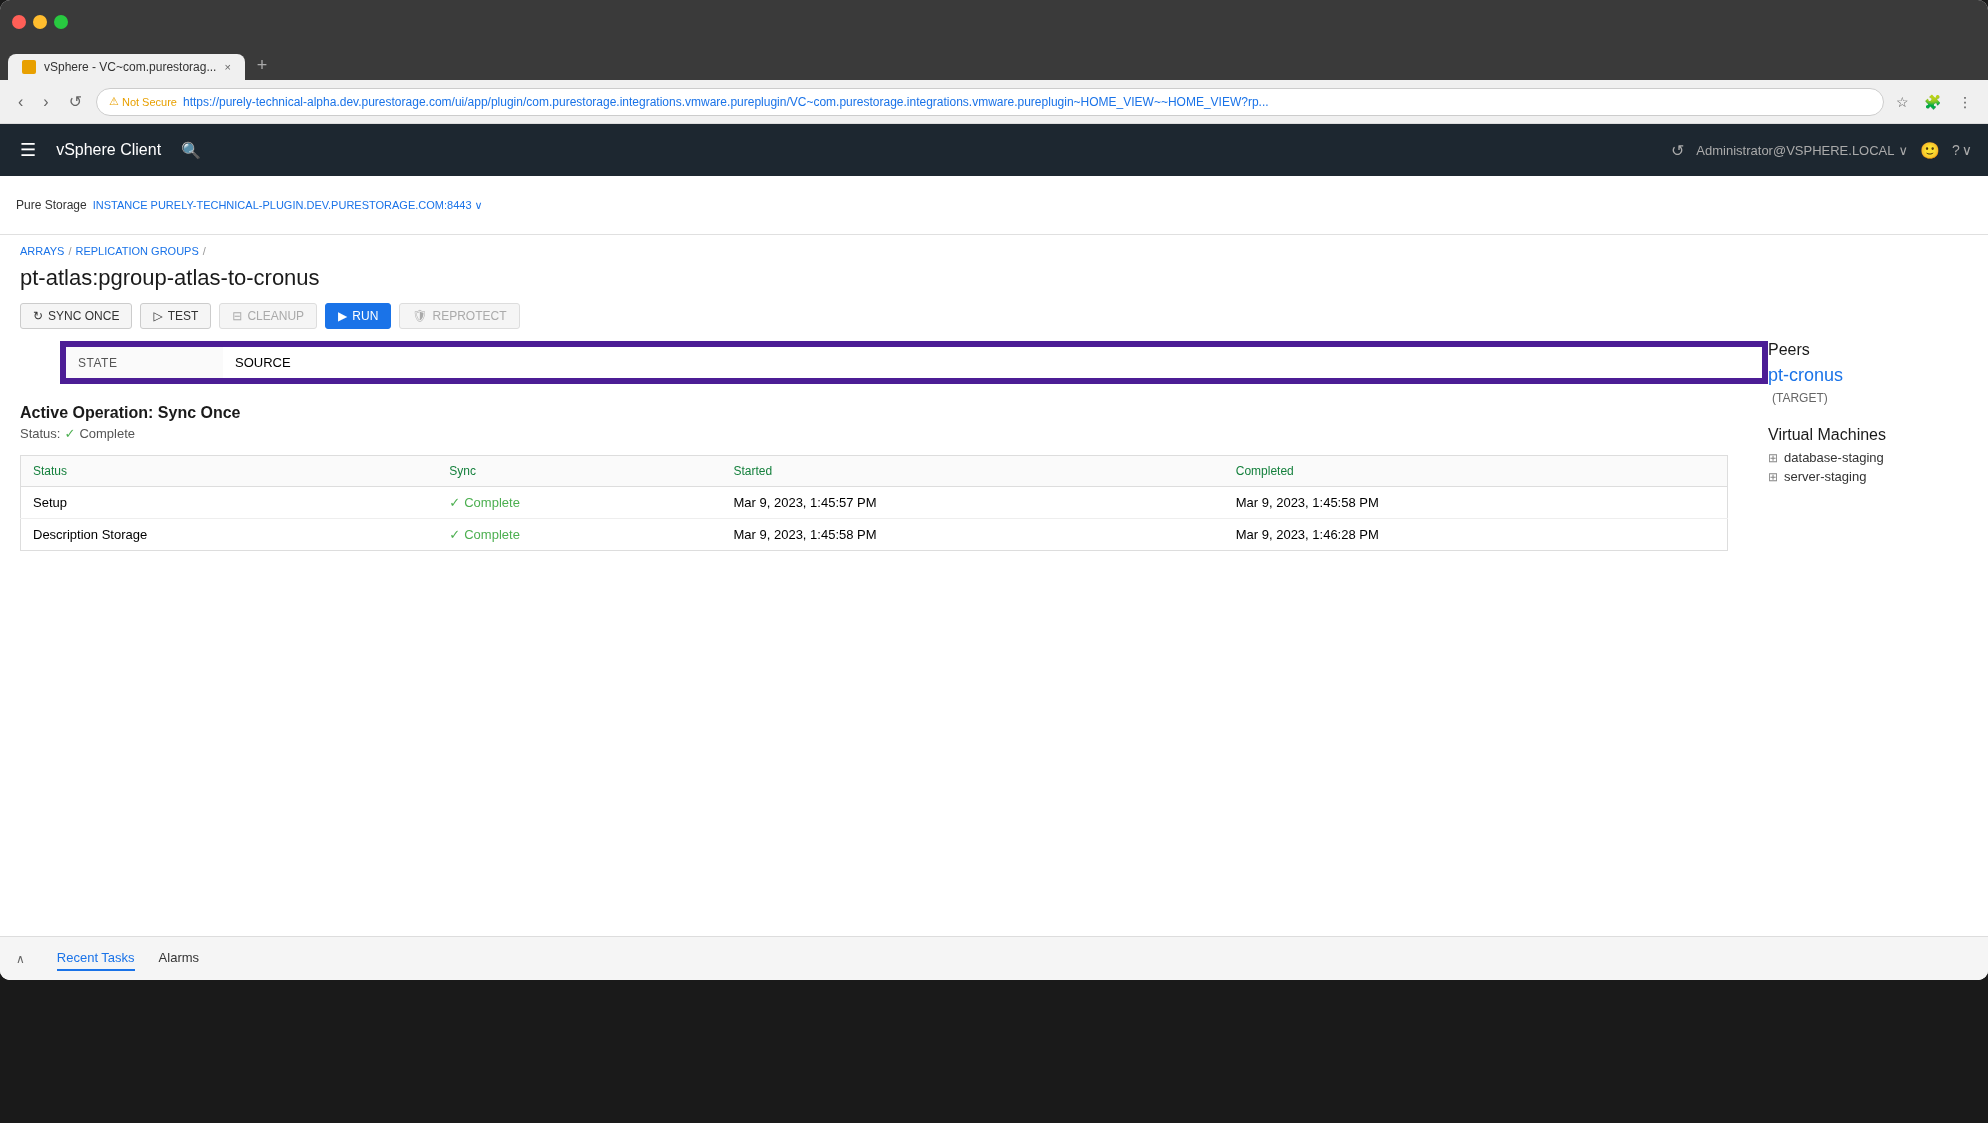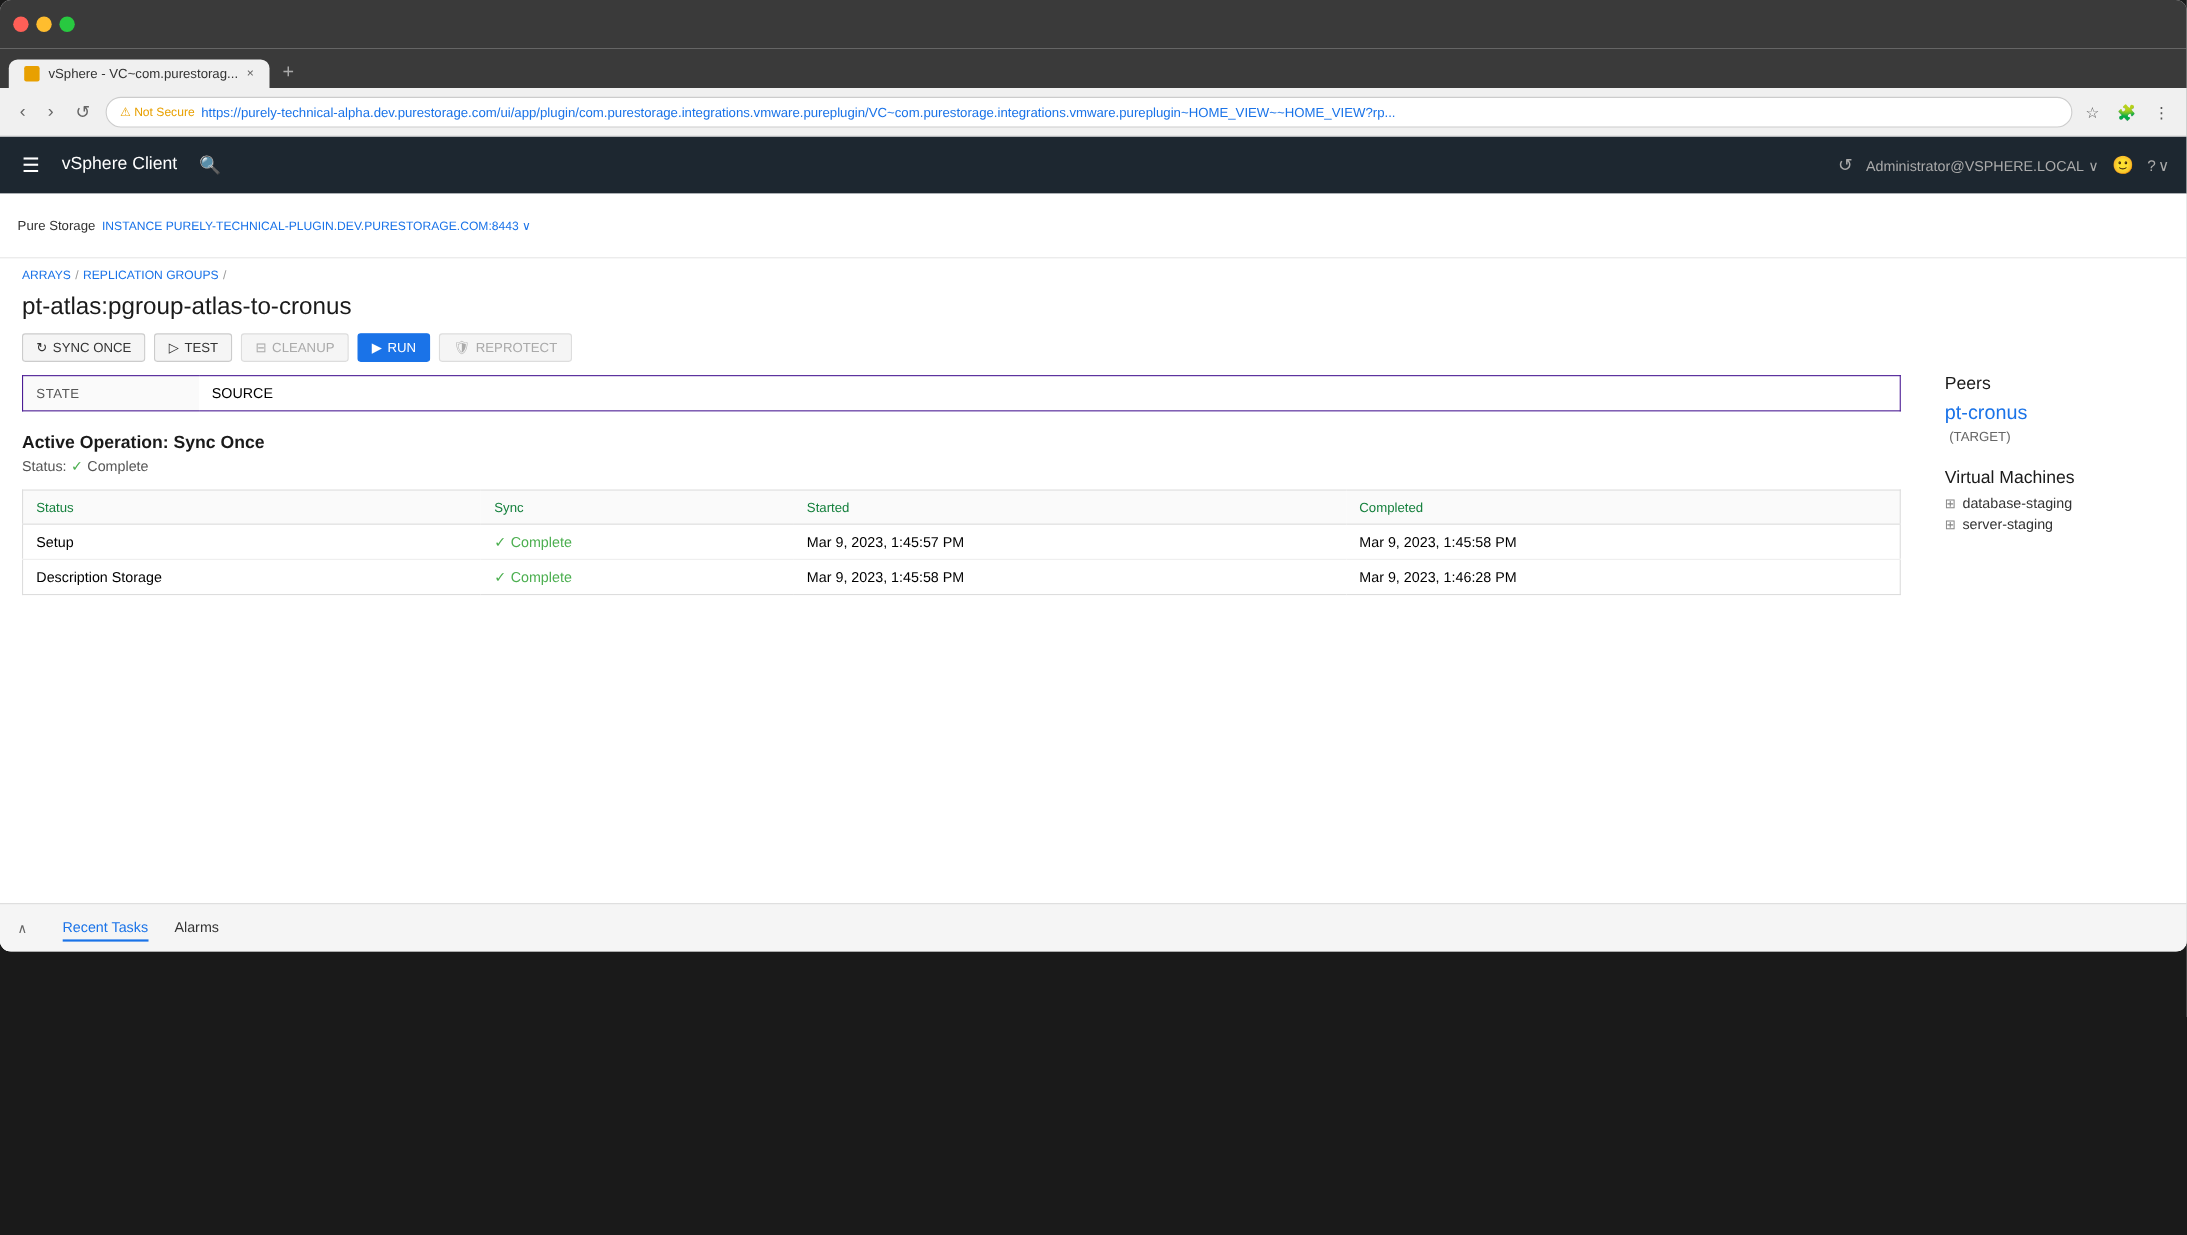--- a/index.html
+++ b/index.html
@@ -1,19 +1,19 @@
 <!DOCTYPE html>
 <html><head>
   <meta charset="utf-8">
   <style>
     * { box-sizing: border-box; margin: 0; padding: 0; }
     body { font-family: -apple-system, BlinkMacSystemFont, 'Segoe UI', Arial, sans-serif; background: #1a1a1a; width: 1988px; height: 1123px; overflow: hidden; }
 
     
-    .browser-window { width: 1988px; height: 865px; background: #f0f0f0; border-radius: 10px; overflow: hidden; display: flex; flex-direction: column; }
+    .browser-window { width: 1988px; height: 980px; background: #f0f0f0; border-radius: 10px; overflow: hidden; display: flex; flex-direction: column; }
     .browser-titlebar { background: #3a3a3a; height: 44px; display: flex; align-items: center; padding: 0 12px; gap: 8px; }
     .traffic-lights { display: flex; gap: 7px; }
     .traffic-light { width: 14px; height: 14px; border-radius: 50%; }
     .tl-red { background: #ff5f57; }
     .tl-yellow { background: #ffbd2e; }
     .tl-green { background: #28c940; }
 
     .tab-bar { background: #3a3a3a; height: 36px; display: flex; align-items: flex-end; padding: 0 8px; }
     .tab { background: #f0f0f0; border-radius: 8px 8px 0 0; padding: 6px 14px; display: flex; align-items: center; gap: 8px; font-size: 12px; color: #333; min-width: 200px; }
     .tab-icon { width: 14px; height: 14px; background: #e8a000; border-radius: 2px; display: flex; align-items: center; justify-content: center; }
@@ -58,21 +58,21 @@
     .action-buttons { padding: 0 20px 12px; display: flex; gap: 8px; }
     .action-btn { display: flex; align-items: center; gap: 5px; padding: 5px 12px; border-radius: 3px; font-size: 12px; cursor: pointer; border: 1px solid #ccc; background: #f5f5f5; color: #333; }
     .action-btn.primary { background: #1a73e8; border-color: #1a73e8; color: #fff; }
     .action-btn.disabled { color: #aaa; border-color: #ddd; cursor: default; }
 
     
     .content-area { flex: 1; display: flex; padding: 0 20px; gap: 40px; overflow: auto; }
     .main-panel { flex: 1; min-width: 0; }
 
     
-    .info-table { width: 100%; border: 1px solid #4c1d95; border-collapse: collapse; margin-bottom: 20px; font-size: 13px; }
+    .info-table { width: 100%; border: 6px solid #4c1d95; border-collapse: collapse; margin-bottom: 20px; font-size: 13px; margin-left: 40px; }
     .info-table td { padding: 8px 12px; border-bottom: 1px solid #ddd; }
     .info-table td:first-child { width: 160px; color: #555; font-size: 12px; text-transform: uppercase; letter-spacing: 0.5px; background: #fafafa; }
     .info-table tr:last-child td { border-bottom: none; }
 
     
     .section-title { font-size: 16px; font-weight: 700; color: #1a1a1a; margin-bottom: 4px; }
     .status-line { font-size: 13px; color: #555; margin-bottom: 14px; display: flex; align-items: center; gap: 4px; }
     .status-check { color: #4caf50; }
 
     

